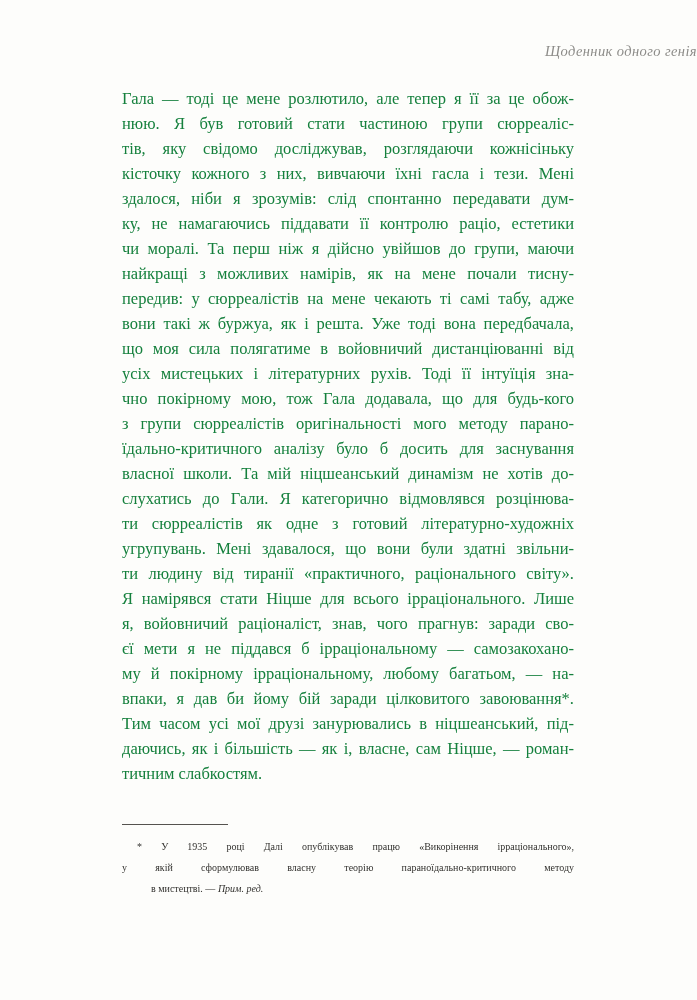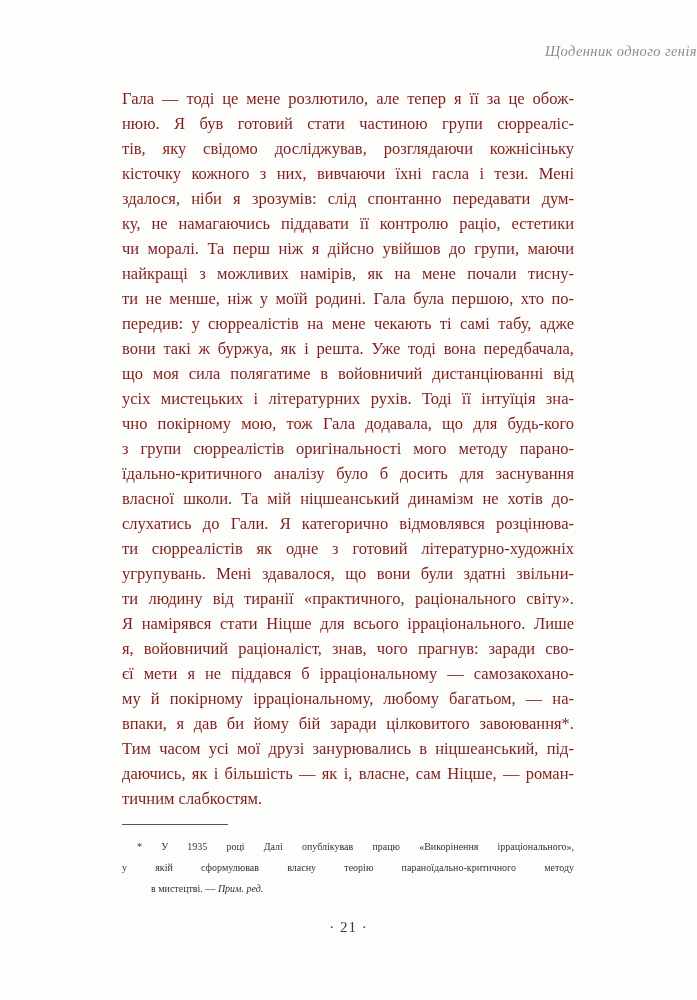--- a/index.html
+++ b/index.html
@@ -35,21 +35,21 @@
       left: 122px;
       width: 452px;
     }
     .body-text .line {
       font-size: 16.5px;
       line-height: 25px;
       height: 25px;
       overflow: hidden;
       text-align: justify;
       text-align-last: justify;
-      color: #7f1d1d;
+      color: #15803d;
     }
     .body-text .line.line-last {
       text-align: center;
       text-align-last: left;
     }
     .footnote {
       position: absolute;
       top: 824px;
       left: 122px;
       width: 452px;
@@ -101,21 +101,20 @@
 
   <div class="body-text">
     <div class="line">Гала — тоді це мене розлютило, але тепер я її за це обож-</div>
     <div class="line">нюю. Я був готовий стати частиною групи сюрреаліс-</div>
     <div class="line">тів, яку свідомо досліджував, розглядаючи кожнісіньку</div>
     <div class="line">кісточку кожного з них, вивчаючи їхні гасла і тези. Мені</div>
     <div class="line">здалося, ніби я зрозумів: слід спонтанно передавати дум-</div>
     <div class="line">ку, не намагаючись піддавати її контролю раціо, естетики</div>
     <div class="line">чи моралі. Та перш ніж я дійсно увійшов до групи, маючи</div>
     <div class="line">найкращі з можливих намірів, як на мене почали тисну-</div>
-    <div class="line">ти не менше, ніж у моїй родині. Гала була першою, хто по-</div>
     <div class="line">передив: у сюрреалістів на мене чекають ті самі табу, адже</div>
     <div class="line">вони такі ж буржуа, як і решта. Уже тоді вона передбачала,</div>
     <div class="line">що моя сила полягатиме в войовничий дистанціюванні від</div>
     <div class="line">усіх мистецьких і літературних рухів. Тоді її інтуїція зна-</div>
     <div class="line">чно покірному мою, тож Гала додавала, що для будь-кого</div>
     <div class="line">з групи сюрреалістів оригінальності мого методу парано-</div>
     <div class="line">їдально-критичного аналізу було б досить для заснування</div>
     <div class="line">власної школи. Та мій ніцшеанський динамізм не хотів до-</div>
     <div class="line">слухатись до Гали. Я категорично відмовлявся розцінюва-</div>
     <div class="line">ти сюрреалістів як одне з готовий літературно-художніх</div>
@@ -131,15 +130,14 @@
     <div class="line line-last">тичним слабкостям.</div>
   </div>
 
   <div class="footnote">
     <div class="footnote-rule"></div>
     <div class="fline findent">* У 1935 році Далі опублікував працю «Викорінення ірраціонального»,</div>
     <div class="fline">у якій сформулював власну теорію параноїдально-критичного методу</div>
     <div class="fline fline-last"><span>в мистецтві. — </span><span class="italic">Прим. ред.</span></div>
   </div>
 
-  <div class="page-number">· 21 ·</div>
 
 </div>
 
 </body></html>

